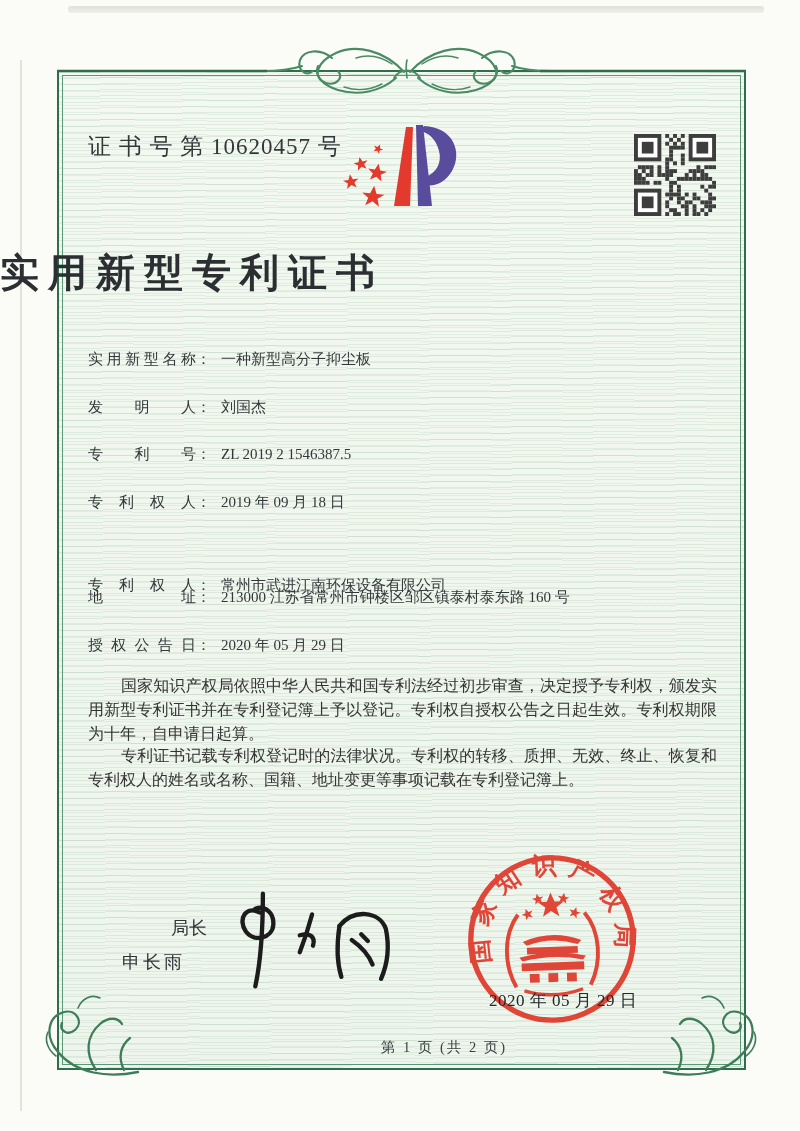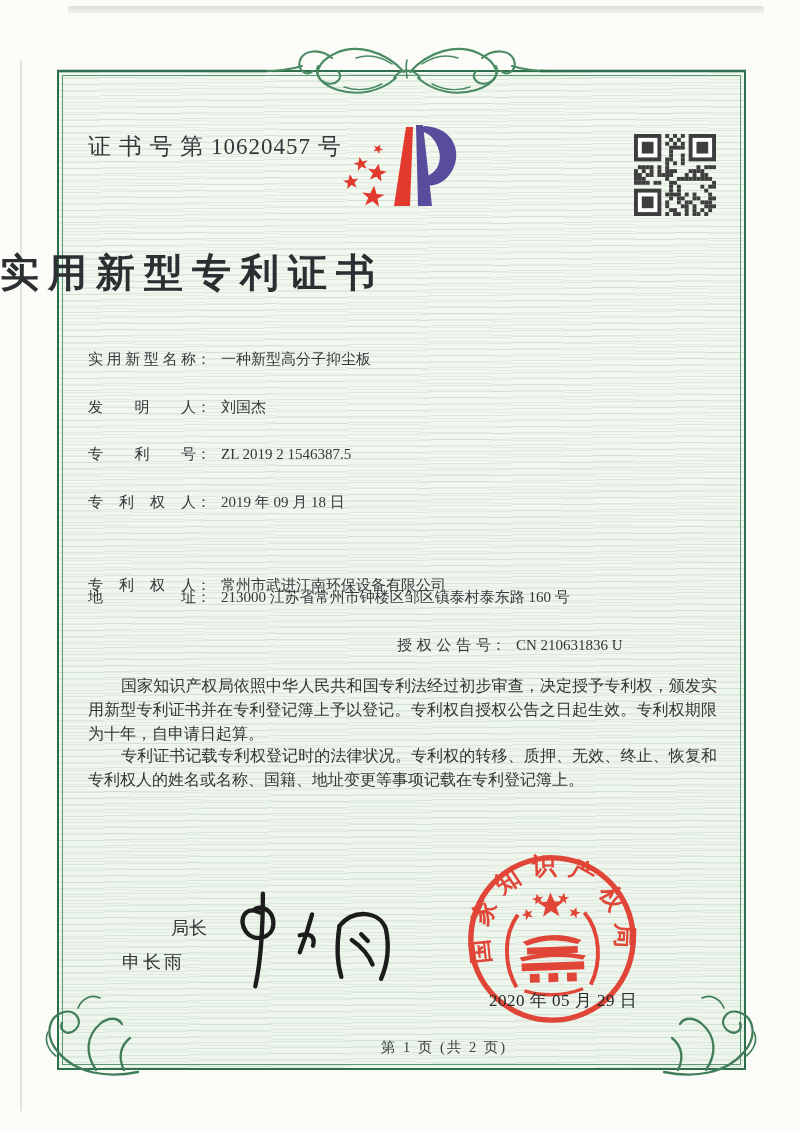--- a/index.html
+++ b/index.html
@@ -266,22 +266,22 @@
 <div class="abs row" style="top:493px;">
   <span class="flabel">专利权人</span><span>：</span><span class="fval">2019 年 09 月 18 日</span>
 </div>
 <div class="abs row" style="top:541px;margin-top:35px;">
   <span class="flabel">专利权人</span><span>：</span><span class="fval">常州市武进江南环保设备有限公司</span>
 </div>
 <div class="abs row" style="top:588px;">
   <span class="flabel">地址</span><span>：</span><span class="fval">213000 江苏省常州市钟楼区邹区镇泰村泰东路 160 号</span>
 </div>
 <div class="abs row" style="top:636px;">
-  <span class="grant2">
-    <span class="flabel2">授权公告号</span><span>：</span><span class="fval">CN 210631836 U</span>
+  <span>
+    <span class="flabel">授权公告日</span><span>：</span><span class="fval">2020 年 05 月 29 日</span>
   </span>
 </div>
 
 <div class="abs para" style="top:674px;">国家知识产权局依照中华人民共和国专利法经过初步审查，决定授予专利权，颁发实用新型专利证书并在专利登记簿上予以登记。专利权自授权公告之日起生效。专利权期限为十年，自申请日起算。</div>
 <div class="abs para" style="top:744px;">专利证书记载专利权登记时的法律状况。专利权的转移、质押、无效、终止、恢复和专利权人的姓名或名称、国籍、地址变更等事项记载在专利登记簿上。</div>
 
 <div class="abs sig-title">局长</div>
 <div class="abs sig-name">申长雨</div>
 <svg class="abs" style="left:218px;top:888px;" width="190" height="104" viewBox="0 0 200 110">
   <g stroke="#1c1c1c" stroke-width="4.6" fill="none" stroke-linecap="round" stroke-linejoin="round">

